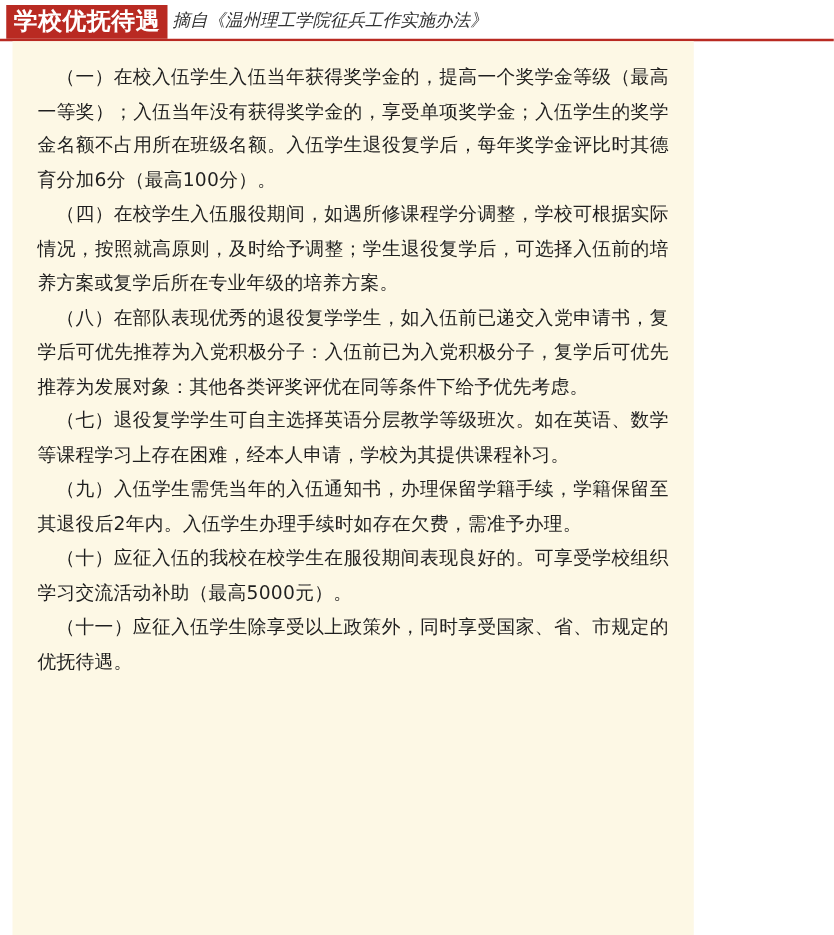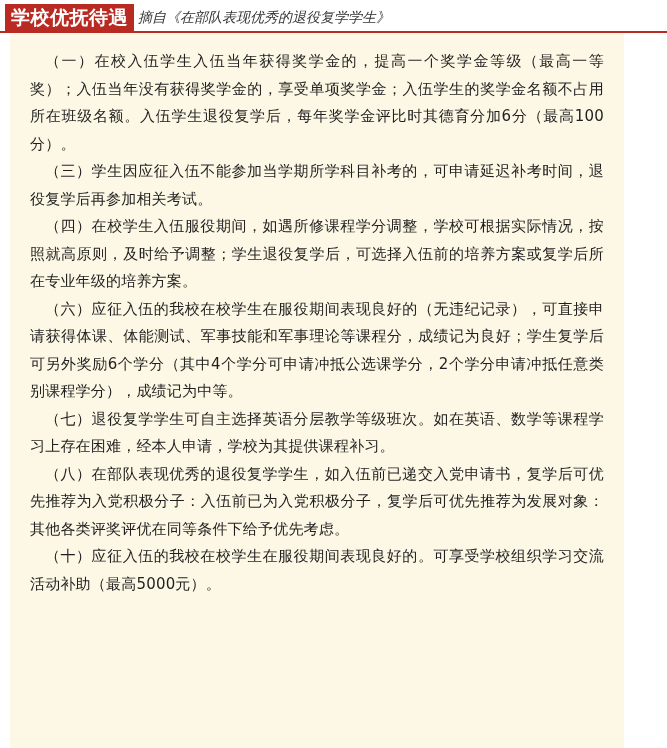--- a/index.html
+++ b/index.html
@@ -45,45 +45,45 @@
       font-size: 14px;
       font-style: italic;
       color: #333333;
       line-height: 20px;
       white-space: nowrap;
     }
     .content {
       position: absolute;
       left: 10px;
       top: 33px;
-      width: 614px;
+      width: 545px;
       height: 715px;
       background: #fdf8e5;
       box-sizing: border-box;
       padding: 15px 20px 0 20px;
     }
     .para {
       font-size: 15px;
       line-height: 27.5px;
       text-indent: 1em;
       margin: 0;
       text-align: justify;
       letter-spacing: 0.2px;
       color: #1f1f1f;
     }
   </style>
 </head>
 <body>
 
 <div class="header">
   <div class="tag">学校优抚待遇</div>
-  <div class="source">摘自《在部队表现优秀的退役复学学生》</div>
+  <div class="source">摘自《温州理工学院征兵工作实施办法》</div>
 </div>
 
 <div class="content">
   <p class="para">（一）在校入伍学生入伍当年获得奖学金的，提高一个奖学金等级（最高一等奖）；入伍当年没有获得奖学金的，享受单项奖学金；入伍学生的奖学金名额不占用所在班级名额。入伍学生退役复学后，每年奖学金评比时其德育分加6分（最高100分）。</p>
-  <p class="para">（三）学生因应征入伍不能参加当学期所学科目补考的，可申请延迟补考时间，退役复学后再参加相关考试。</p>
   <p class="para">（四）在校学生入伍服役期间，如遇所修课程学分调整，学校可根据实际情况，按照就高原则，及时给予调整；学生退役复学后，可选择入伍前的培养方案或复学后所在专业年级的培养方案。</p>
-  <p class="para">（六）应征入伍的我校在校学生在服役期间表现良好的（无违纪记录），可直接申请获得体课、体能测试、军事技能和军事理论等课程分，成绩记为良好；学生复学后可另外奖励6个学分（其中4个学分可申请冲抵公选课学分，2个学分申请冲抵任意类别课程学分），成绩记为中等。</p>
+  <p class="para">（八）在部队表现优秀的退役复学学生，如入伍前已递交入党申请书，复学后可优先推荐为入党积极分子：入伍前已为入党积极分子，复学后可优先推荐为发展对象：其他各类评奖评优在同等条件下给予优先考虑。</p>
   <p class="para">（七）退役复学学生可自主选择英语分层教学等级班次。如在英语、数学等课程学习上存在困难，经本人申请，学校为其提供课程补习。</p>
-  <p class="para">（八）在部队表现优秀的退役复学学生，如入伍前已递交入党申请书，复学后可优先推荐为入党积极分子：入伍前已为入党积极分子，复学后可优先推荐为发展对象：其他各类评奖评优在同等条件下给予优先考虑。</p>
+  <p class="para">（九）入伍学生需凭当年的入伍通知书，办理保留学籍手续，学籍保留至其退役后2年内。入伍学生办理手续时如存在欠费，需准予办理。</p>
   <p class="para">（十）应征入伍的我校在校学生在服役期间表现良好的。可享受学校组织学习交流活动补助（最高5000元）。</p>
+  <p class="para">（十一）应征入伍学生除享受以上政策外，同时享受国家、省、市规定的优抚待遇。</p>
 </div>
 
 </body></html>

